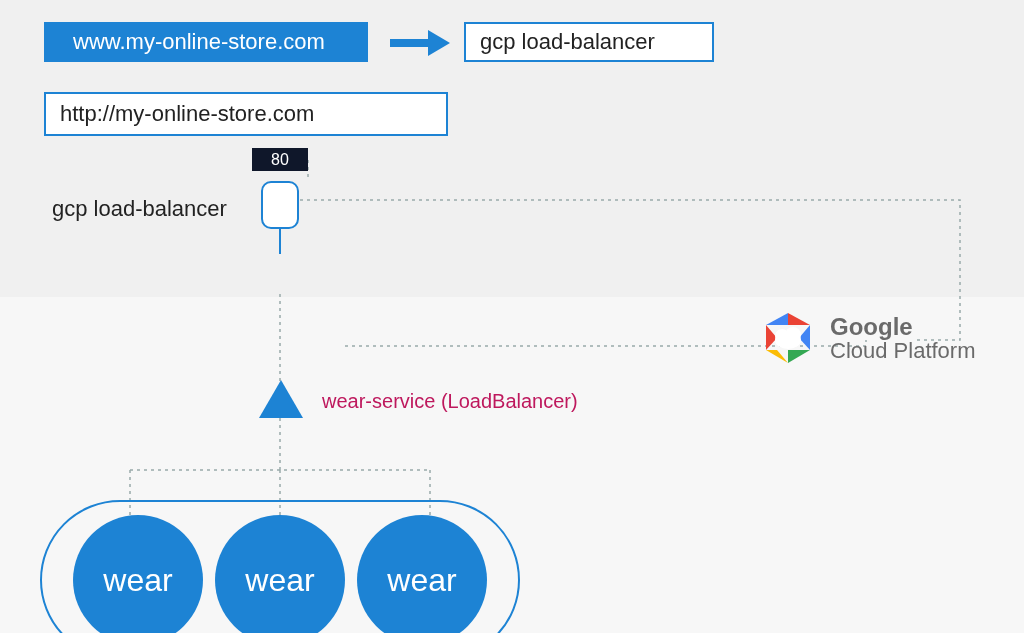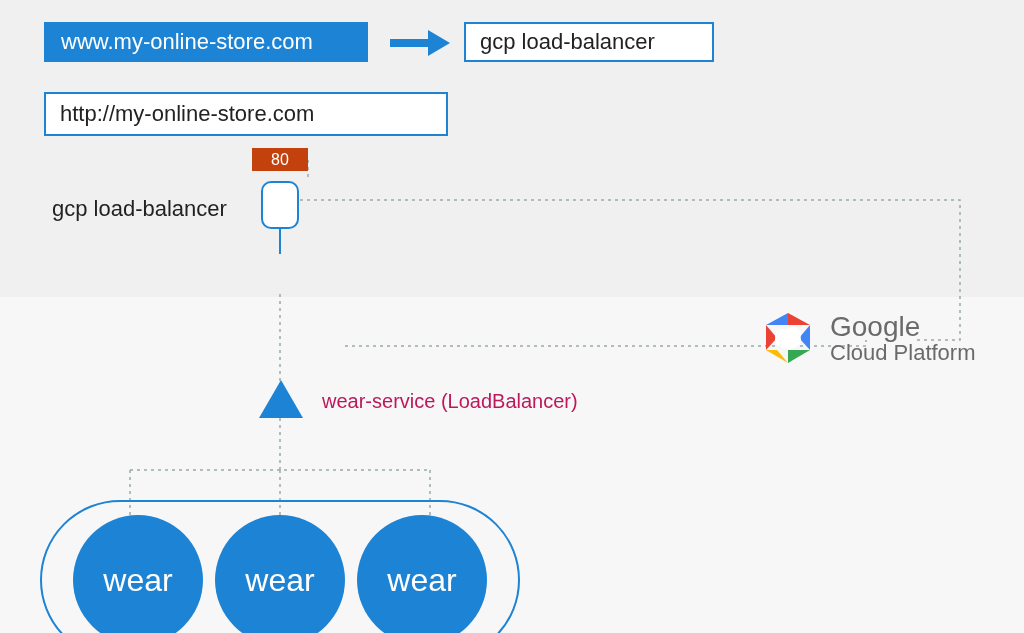--- a/index.html
+++ b/index.html
@@ -23,21 +23,21 @@
   
   .domain-pill {
     position: absolute;
     left: 44px; top: 22px;
     width: 324px; height: 40px;
     background: #1d83d4;
     border: 1px solid #1d83d4;
     color: #fff;
     font-size: 22px;
     display: flex; align-items: center;
-    padding: 0 16px;
+    padding: 0 28px;
   }
 
   
   .arrow {
     position: absolute;
     left: 390px; top: 30px;
     width: 60px; height: 26px;
   }
 
   
@@ -64,21 +64,21 @@
     display: flex; align-items: center;
     padding: 4px 14px;
     color: #222;
   }
 
   
   .port80 {
     position: absolute;
     left: 252px; top: 148px;
     width: 56px; height: 23px;
-    background: #c2410c;
+    background: #0f172a;
     color: #fff;
     font-size: 16px;
     text-align: center;
     line-height: 24px;
   }
 
   
   .lb-node {
     position: absolute;
     left: 261px; top: 181px;
@@ -146,21 +146,21 @@
     display: flex; align-items: center; justify-content: center;
   }
 
   
   .gcp-brand {
     position: absolute;
     left: 760px; top: 310px;
     display: flex; align-items: center; gap: 14px;
   }
   .gcp-text { color: #6a6a6a; line-height: 1.05; }
-  .gcp-text .g { font-size: 28px; font-weight: 400; }
+  .gcp-text .g { font-size: 24px; font-weight: 700; }
   .gcp-text .cp { font-size: 22px; font-weight: 300; }
 
   
   svg.connectors {
     position: absolute; left: 0; top: 0;
     width: 1024px; height: 633px;
     pointer-events: none;
   }
 </style>
 </head>

